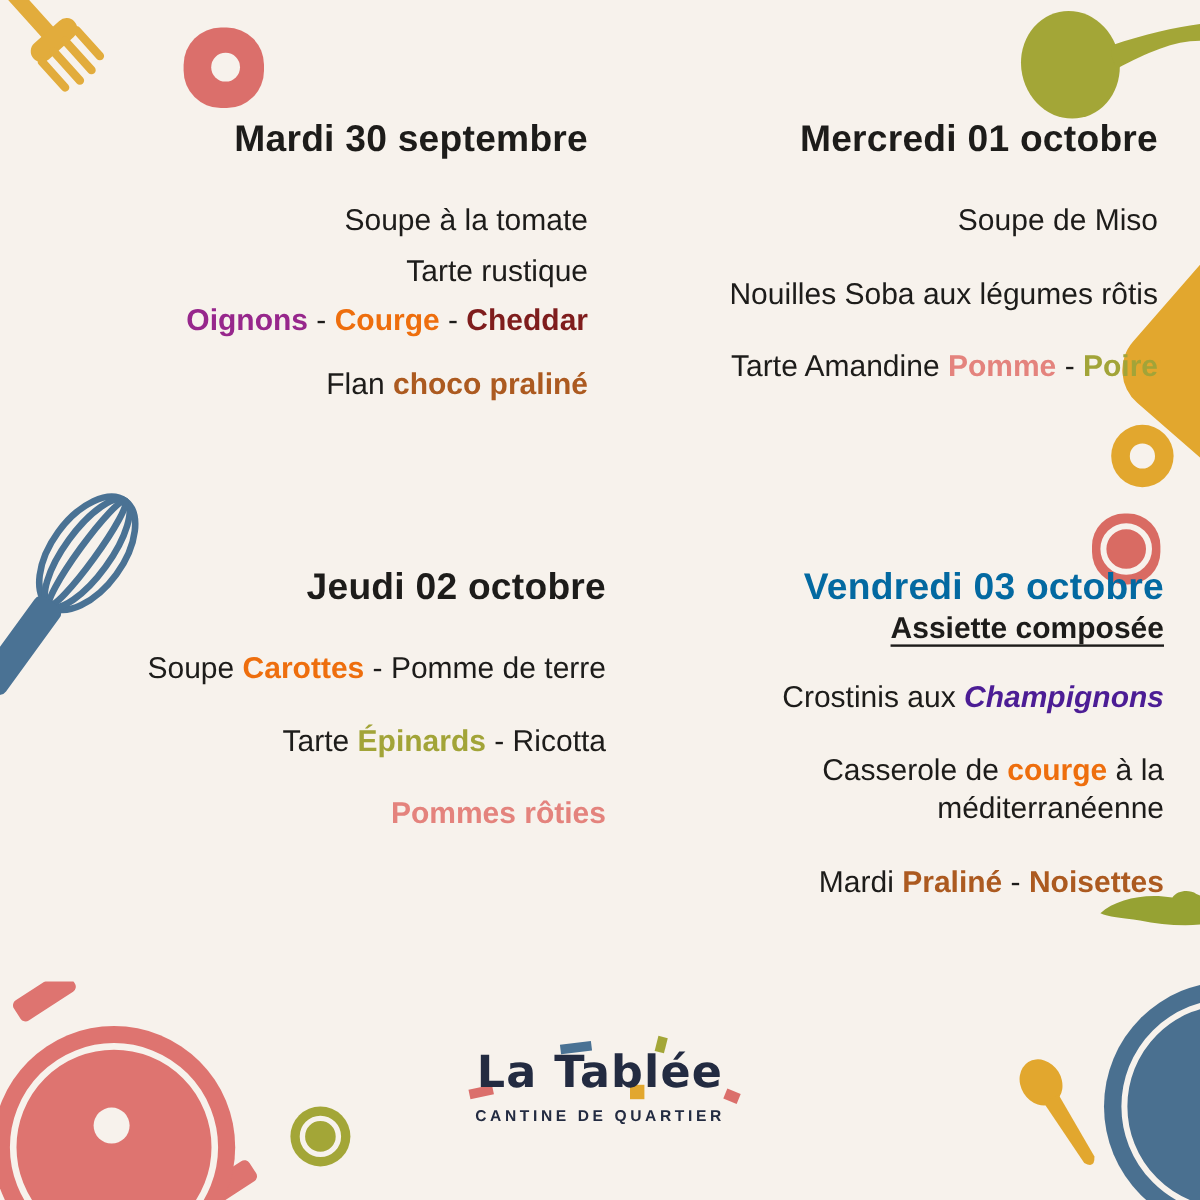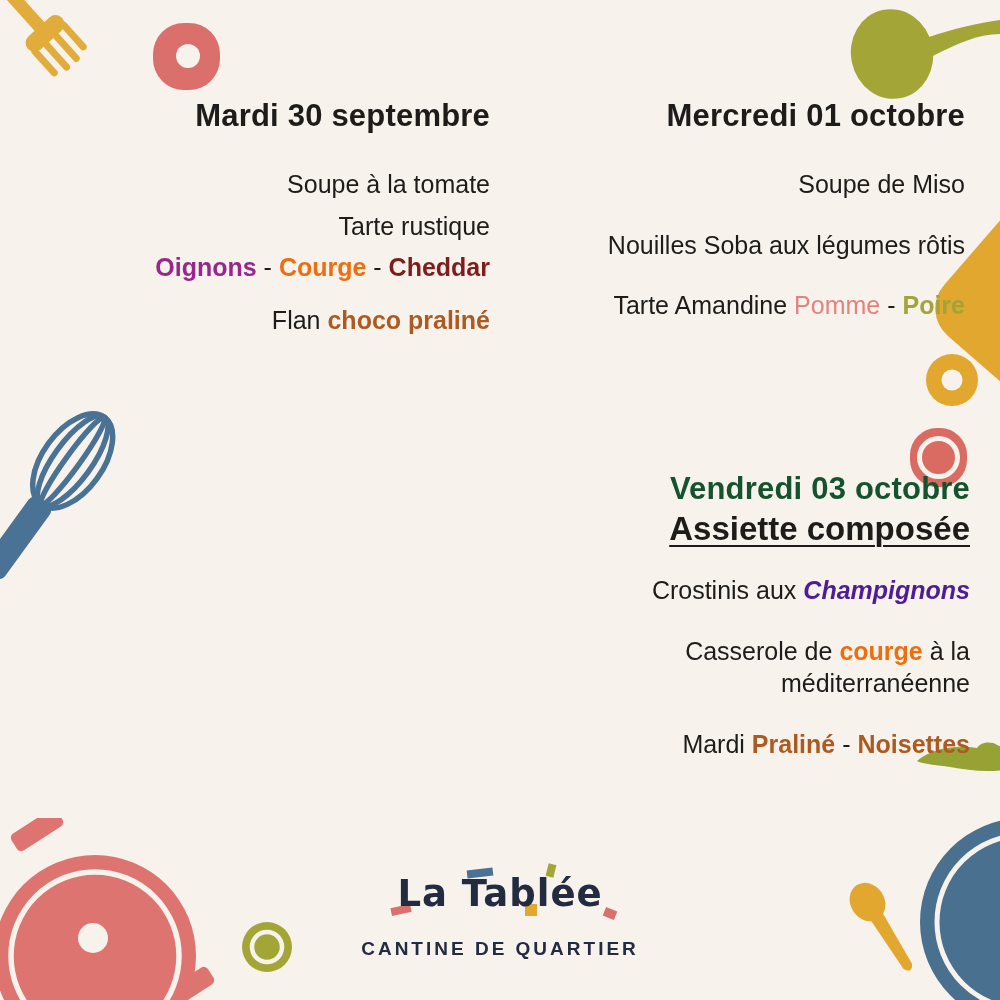--- a/index.html
+++ b/index.html
@@ -16,21 +16,21 @@
   #m1{left:495px;top:98px;width:470px;}
   #m2{left:25px;top:471px;width:480px;}
   #m3{left:510px;top:471px;width:460px;}
   .menu-title{
     margin:0 0 34px 0;
     font-size:31px;font-weight:700;letter-spacing:0.2px;
   }
   #m3 .menu-title{margin-bottom:3px;}
   .menu-subtitle{
     margin:0 0 26px 0;
-    font-size:33px;font-weight:700;
+    font-size:25px;font-weight:700;
     text-decoration:underline;
     text-underline-offset:5px;
     text-decoration-thickness:2px;
   }
   .menu .line{margin:0 0 28px 0;font-size:25px;line-height:1.3;}
   .menu.tight .line{margin-bottom:9px;}
   .menu .line.gap{margin-top:20px;}
   
   .deco{position:absolute;}
   #fork{left:6px;top:-46px;transform:rotate(-42deg);}
@@ -52,22 +52,22 @@
     font-family:"DejaVu Sans","Liberation Sans",sans-serif;
   }
   .logo-text{position:relative;z-index:1;}
   .accent{position:absolute;display:block;z-index:0;}
   #acc-l{left:-6px;bottom:1px;width:20px;height:8px;transform:rotate(-12deg);}
   #acc-t{left:70px;top:-3px;width:26px;height:8px;transform:rotate(-7deg);}
   #acc-b{left:128px;bottom:-1px;width:12px;height:12px;}
   #acc-el{left:150px;top:-8px;width:8px;height:13px;transform:rotate(14deg);}
   #acc-e{right:-13px;bottom:-3px;width:12px;height:9px;transform:rotate(22deg);}
   .logo-tagline{
-    margin-top:23px;
-    font-size:19px;font-weight:700;letter-spacing:3px;
+    margin-top:7px;
+    font-size:13px;font-weight:700;letter-spacing:3px;
   }
 </style>
 </head>
 <body>
 
 <div class="canvas" style="background: rgb(247, 242, 236);">
 
   <svg id="fork" class="deco" width="70" height="150" viewBox="0 0 70 150">
     <g fill="#E2AC3C">
       <rect x="29" y="0" width="13" height="80" rx="6"></rect>
@@ -151,26 +151,32 @@
   <p class="line"><span style="color: rgb(29, 28, 26);">Soupe à la tomate</span></p>
       <p class="line"><span style="color: rgb(29, 28, 26);">Tarte rustique</span></p>
       <p class="line"><span style="color: rgb(151, 39, 140); font-weight: 700;">Oignons</span><span style="color: rgb(29, 28, 26);"> - </span><span style="color: rgb(238, 110, 13); font-weight: 700;">Courge</span><span style="color: rgb(29, 28, 26);"> - </span><span style="color: #7f1d1d; font-weight: 700;">Cheddar</span></p>
       <p class="line gap"><span style="color: rgb(29, 28, 26);">Flan </span><span style="color: rgb(172, 90, 32); font-weight: 700;">choco praliné</span></p>
     </section>
 
   <section id="m1" class="menu">
     <h2 class="menu-title" style="color: rgb(29, 28, 26);">Mercredi 01 octobre</h2>
   <p class="line"><span style="color: rgb(29, 28, 26);">Soupe de Miso</span></p>
       <p class="line"><span style="color: rgb(29, 28, 26);">Nouilles Soba aux légumes rôtis</span></p>
-      <p class="line"><span style="color: rgb(29, 28, 26);">Tarte Amandine </span><span style="color: rgb(228, 131, 125); font-weight: 400;">Pomme</span><span style="color: rgb(29, 28, 26);"> - </span><span style="color: rgb(162, 164, 56); font-weight: 700;">Poire</span></p>
+      <p class="line"><span style="color: rgb(29, 28, 26);">Tarte Amandine </span><span style="color: rgb(228, 131, 125); font-weight: 700;">Pomme</span><span style="color: rgb(29, 28, 26);"> - </span><span style="color: rgb(162, 164, 56); font-weight: 700;">Poire</span></p>
     </section>
 
+  <section id="m2" class="menu">
+    <h2 class="menu-title" style="color: rgb(29, 28, 26);">Jeudi 02 octobre</h2>
+  <p class="line"><span style="color: rgb(29, 28, 26);">Soupe </span><span style="color: rgb(238, 110, 13); font-weight: 700;">Carottes</span><span style="color: rgb(29, 28, 26);">  - Pomme de terre</span></p>
+      <p class="line"><span style="color: rgb(29, 28, 26);">Tarte </span><span style="color: rgb(162, 164, 56); font-weight: 700;">Épinards</span><span style="color: rgb(29, 28, 26);"> - Ricotta</span></p>
+      <p class="line"><span style="color: rgb(228, 131, 125); font-weight: 700;">Pommes rôties</span></p>
+    </section>
 
   <section id="m3" class="menu">
-    <h2 class="menu-title" style="color: #14532d;">Vendredi 03 octobre</h2>
+    <h2 class="menu-title" style="color: #0369a1;">Vendredi 03 octobre</h2>
     <p class="menu-subtitle" style="color: rgb(29, 28, 26);">Assiette composée</p>
   <p class="line"><span style="color: rgb(29, 28, 26);">Crostinis aux </span><span style="color: #4c1d95; font-weight: 700; font-style: italic;">Champignons</span></p>
       <p class="line"><span style="color: rgb(29, 28, 26);">Casserole de </span><span style="color: rgb(238, 110, 13); font-weight: 700;">courge</span><span style="color: rgb(29, 28, 26);"> à la méditerranéenne</span></p>
       <p class="line"><span style="color: rgb(29, 28, 26);">Mardi </span><span style="color: rgb(172, 90, 32); font-weight: 700;">Praliné</span><span style="color: rgb(29, 28, 26);"> - </span><span style="color: rgb(172, 90, 32); font-weight: 700;">Noisettes</span></p>
     </section>
 
   <footer class="logo">
     <span class="logo-name" style="color: rgb(35, 43, 65);">
       <i id="acc-l" class="accent" style="background: rgb(219, 111, 107);"></i>
       <i id="acc-t" class="accent" style="background: rgb(74, 114, 148);"></i>

